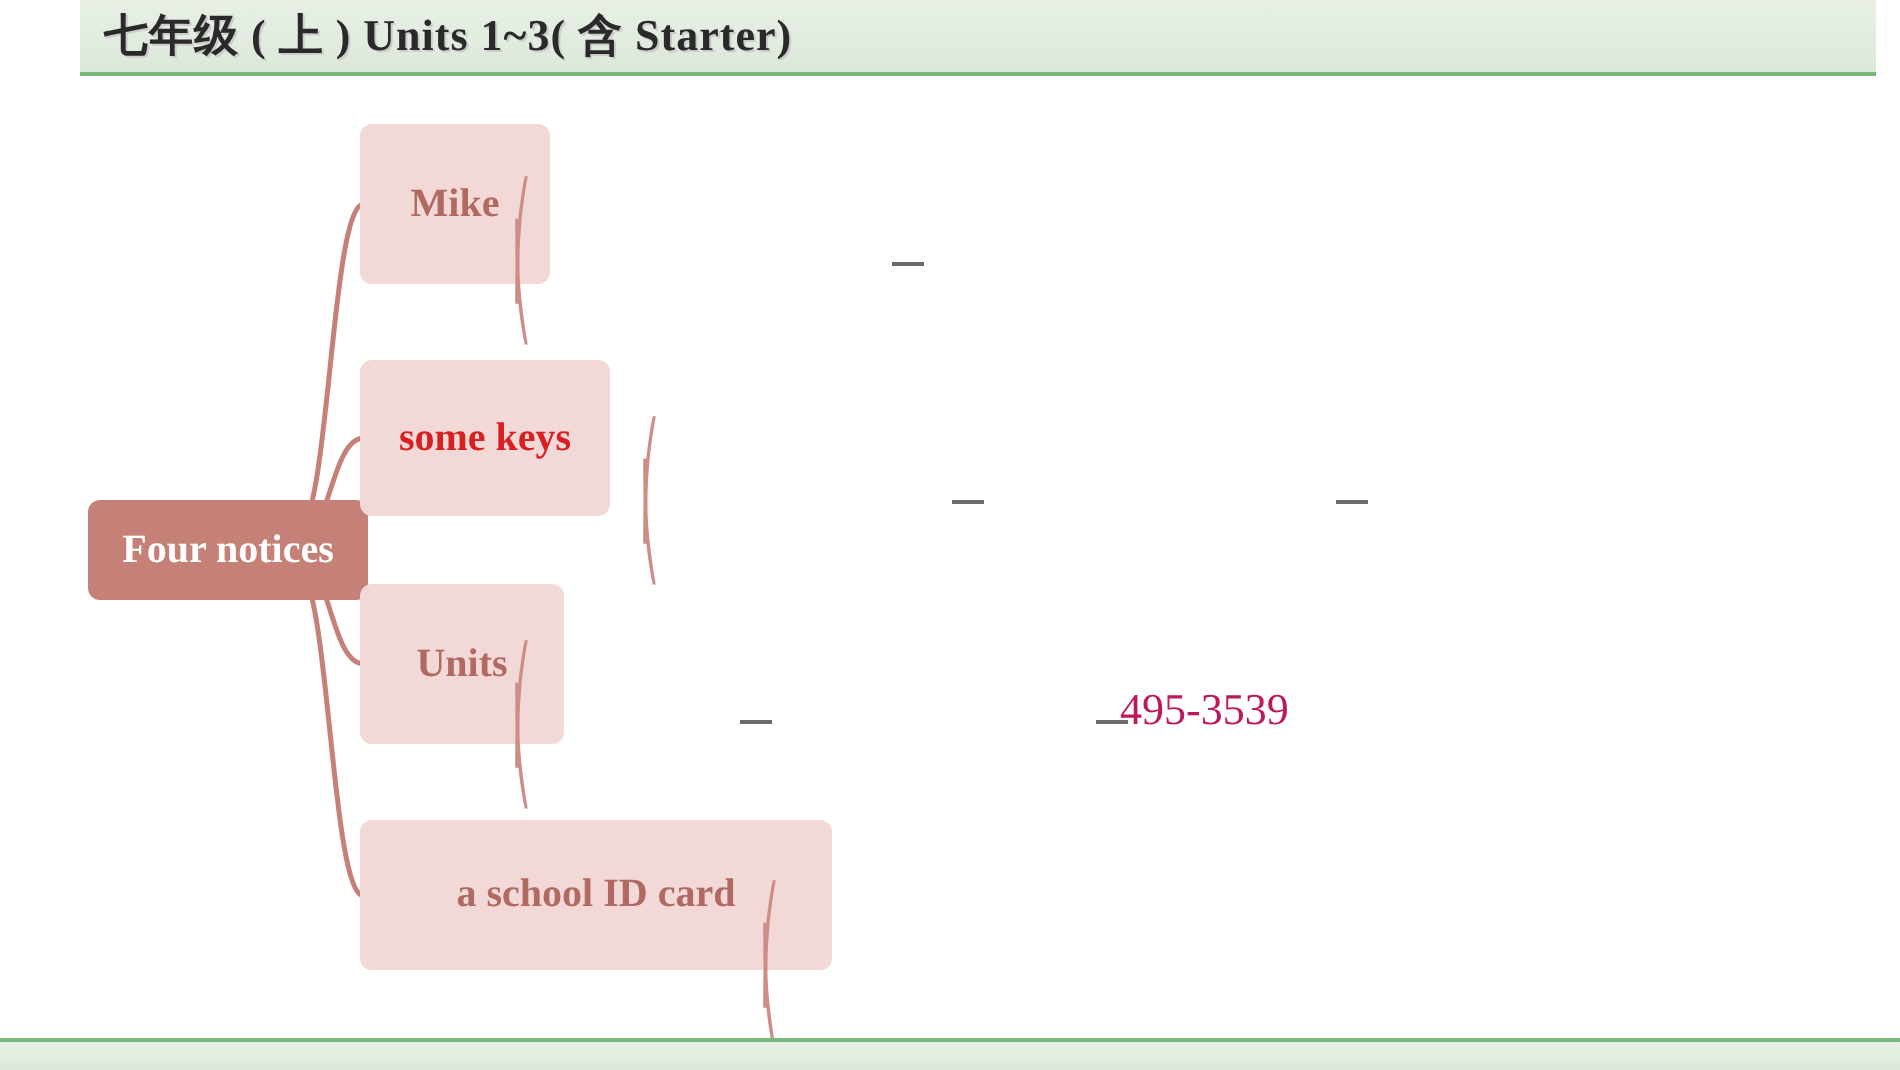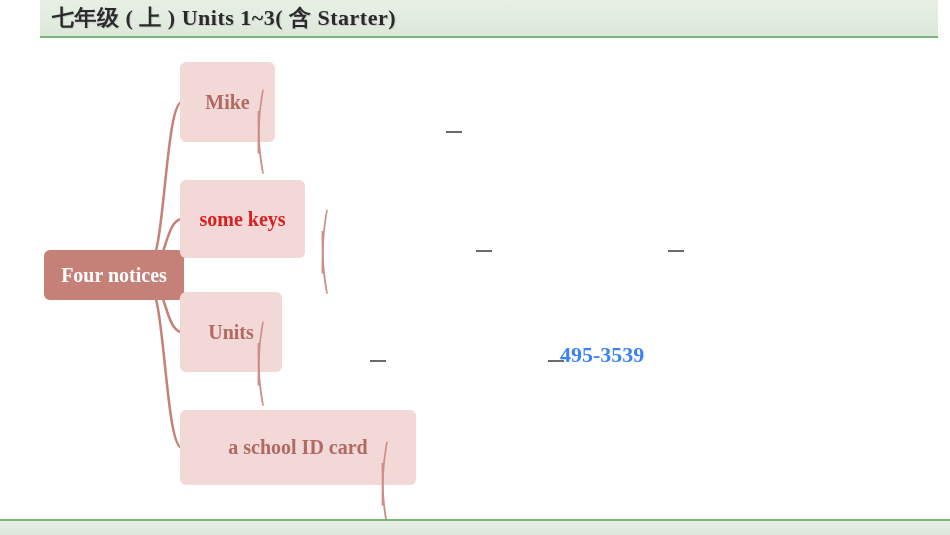--- a/index.html
+++ b/index.html
@@ -88,23 +88,23 @@
   }
   .u1 { left: 446px; top: 131px; }
   .u2 { left: 476px; top: 250px; }
   .u3 { left: 668px; top: 250px; }
   .u4 { left: 370px; top: 360px; }
   .u5 { left: 548px; top: 360px; }
   
   .phone-num {
     position: absolute;
     left: 560px; top: 342px;
-    color: #3b82f6;
+    color: #be185d;
     font-size: 22px;
-    font-weight: bold;
+    font-weight: normal;
   }
   
   svg.connectors {
     position: absolute;
     left: 0; top: 0;
     width: 950px; height: 535px;
     pointer-events: none;
   }
 </style>
 </head>

